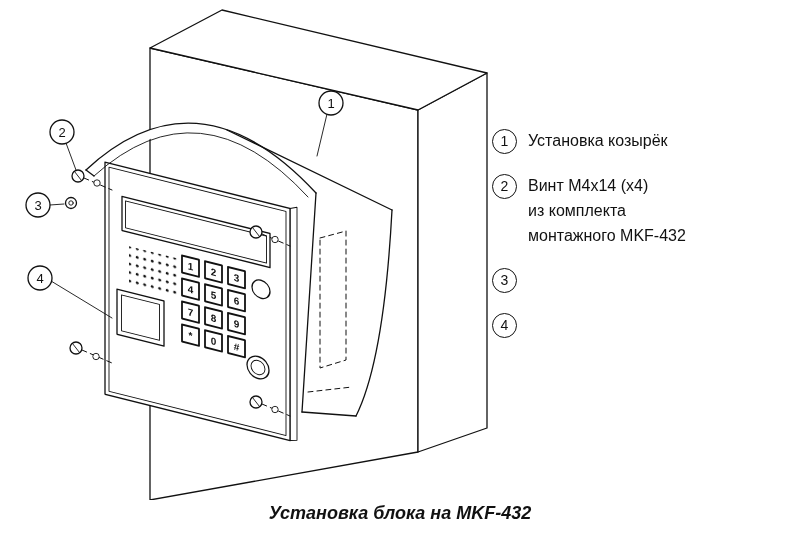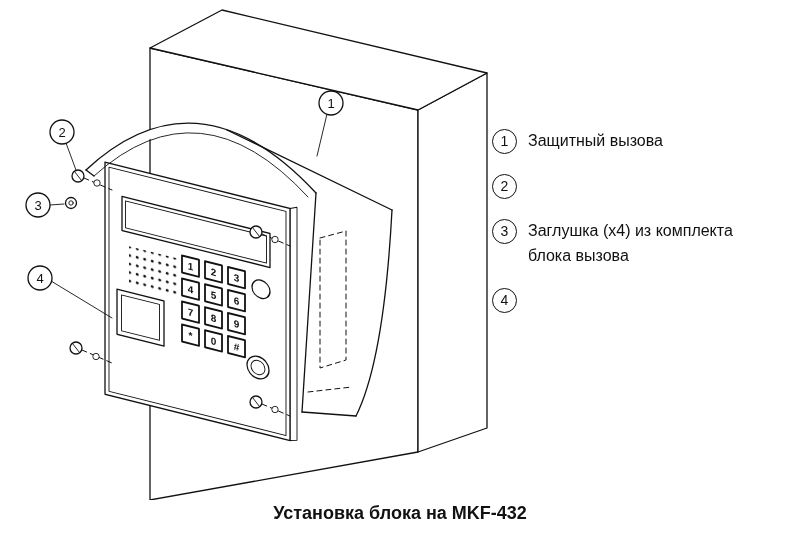--- a/index.html
+++ b/index.html
@@ -19,21 +19,21 @@
   text.c{font:13px "Liberation Sans",sans-serif;fill:#111;text-anchor:middle;}
 
   
   .legend{position:absolute;left:492px;top:128px;width:300px;}
   .leg-item{display:flex;gap:11px;margin-bottom:19px;font-size:16px;line-height:25px;}
   .leg-num{flex:0 0 auto;width:23px;height:23px;border:1.5px solid #111;border-radius:50%;
            display:flex;align-items:center;justify-content:center;font-size:14px;margin-top:1px;}
   .leg-text div{white-space:nowrap;}
 
   .caption{position:absolute;left:0;top:503px;width:800px;text-align:center;
-           font-size:18px;font-weight:bold;}
+           font-size:18px;font-weight:bold;font-style:italic;}
 </style>
 </head>
 <body>
 
 <div class="stage">
 
   <svg class="diagram-svg" width="500" height="500" viewBox="0 0 500 500">
     <defs>
       <pattern id="dots" width="7.5" height="8.5" patternUnits="userSpaceOnUse">
         <circle cx="2.2" cy="2.2" r="1.4" class="dot"></circle>
@@ -163,32 +163,33 @@
       <path class="s thin" d="M51,281 L112,318"></path>
       <circle class="sw" cx="40" cy="278" r="12"></circle>
       <text class="c" x="40" y="282.5">4</text>
     </g>
   </svg>
 
   <div class="legend">
     <div class="leg-item">
       <div class="leg-num">1</div>
       <div class="leg-text">
-        <div>Защитный вызова</div>
+        <div>Установка козырёк</div>
       </div>
     </div>
     <div class="leg-item">
       <div class="leg-num">2</div>
+      <div class="leg-text">
+        <div>Винт М4х14 (х4)</div>
+        <div>из комплекта</div>
+        <div>монтажного MKF-432</div>
+      </div>
     </div>
     <div class="leg-item">
       <div class="leg-num">3</div>
-      <div class="leg-text">
-        <div>Заглушка (х4) из комплекта</div>
-        <div>блока вызова</div>
-      </div>
     </div>
     <div class="leg-item">
       <div class="leg-num">4</div>
     </div>
   </div>
 
   <div class="caption">Установка блока на MKF-432</div>
 
 </div>
 

